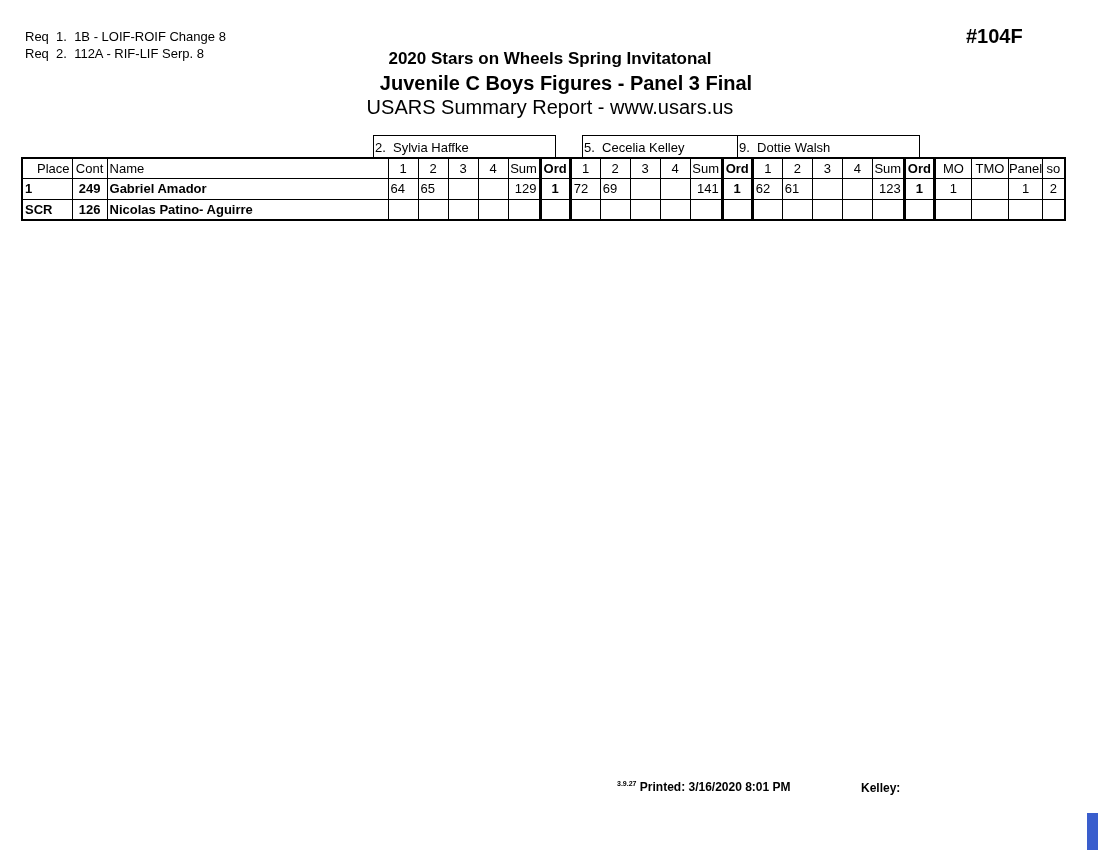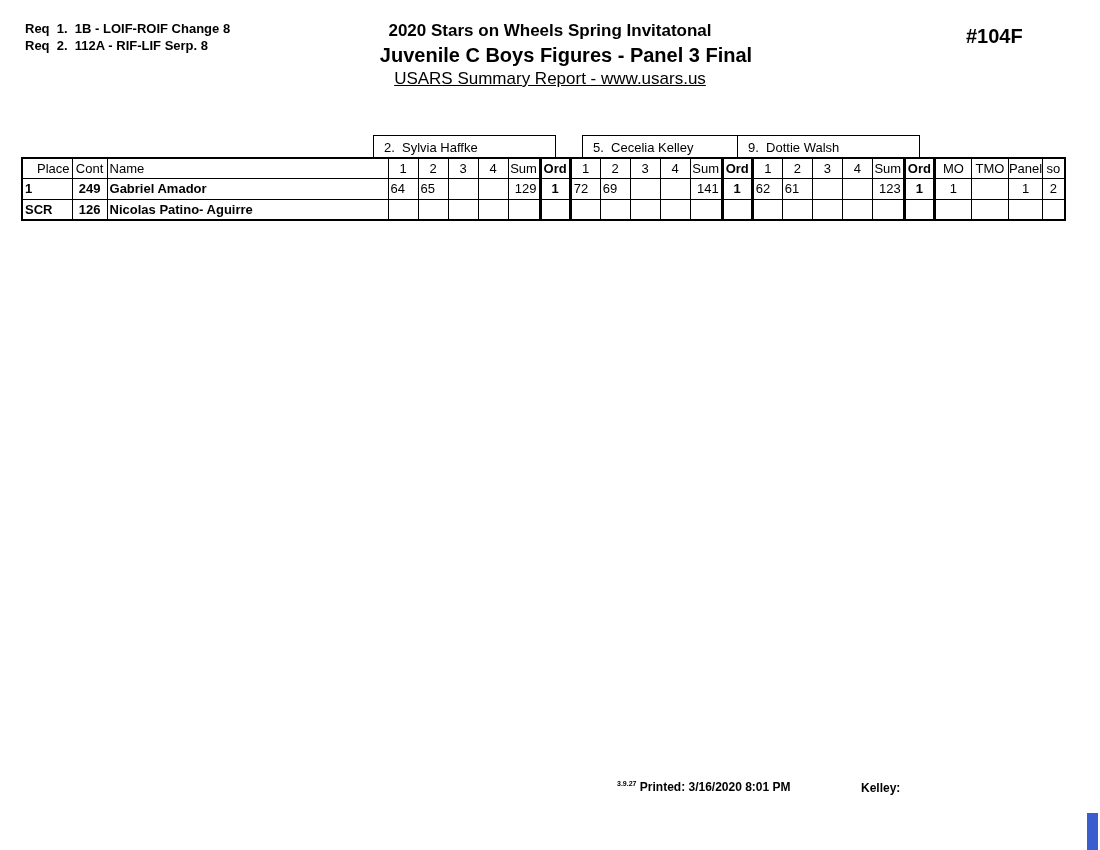--- a/index.html
+++ b/index.html
@@ -7,40 +7,40 @@
   body {
     width: 1100px; height: 850px;
     background: #ffffff; color: #000000;
     font-family: "Liberation Sans", sans-serif;
     position: relative; overflow: hidden;
   }
   .pre { white-space: pre; }
 
   
   .req-block {
-    position: absolute; left: 25px; top: 20px;
-    font-size: 13px; font-weight: bold; line-height: 17px;
+    position: absolute; left: 25px; top: 28px;
+    font-size: 13px; font-weight: normal; line-height: 17px;
   }
   .title-block {
     position: absolute; left: 0; top: 21px; width: 1100px;
     text-align: center;
   }
-  .title-event    { font-size: 17px; font-weight: bold; line-height: 20px; }
+  .title-event    { font-size: 17px; font-weight: bold; line-height: 20px; margin-top: 28px; }
   .title-venue    { font-size: 15px; line-height: 19px; }
   .title-division { font-size: 20px; font-weight: bold; line-height: 25px; margin-top: 2px; padding-left: 32px; }
-  .title-report   { font-size: 17px; line-height: 22px; text-decoration: underline; }
+  .title-report   { font-size: 20px; line-height: 22px; }
   .event-number {
     position: absolute; left: 966px; top: 25px;
     font-size: 20px; font-weight: bold;
   }
 
   
   .judge-box {
     position: absolute; top: 135px; height: 23px; width: 183px;
-    border: 1px solid #000; font-size: 13px; padding: 4px 0 0 10px;
+    border: 1px solid #000; font-size: 13px; padding: 4px 0 0 1px;
     background: #fff;
   }
   .jb0 { left: 373px; } .jb1 { left: 582px; } .jb2 { left: 737px; }
 
   
   table.results {
     position: absolute; left: 21px; top: 157px;
     border-collapse: collapse; table-layout: fixed;
     border: 2px solid #000;
   }

